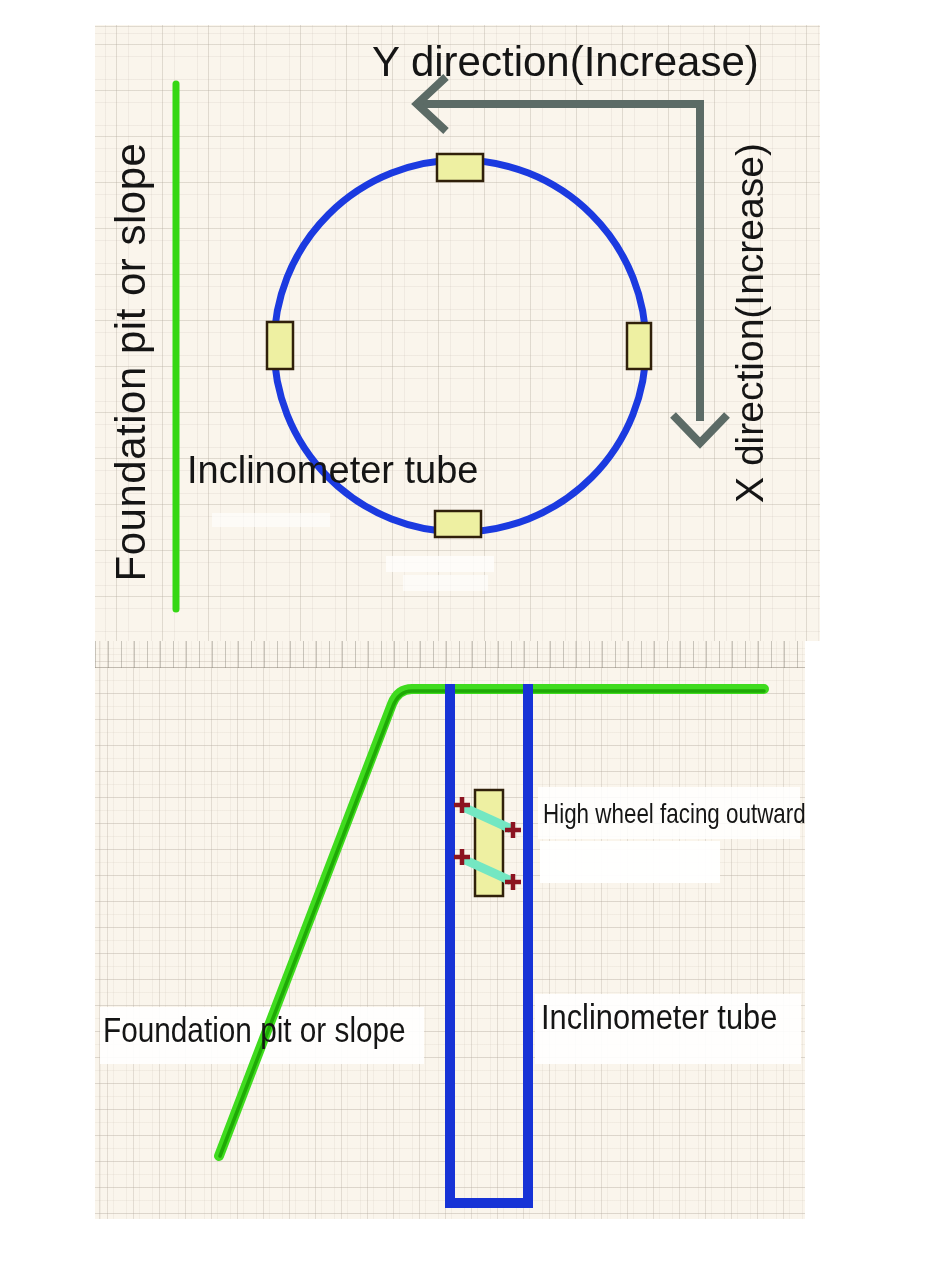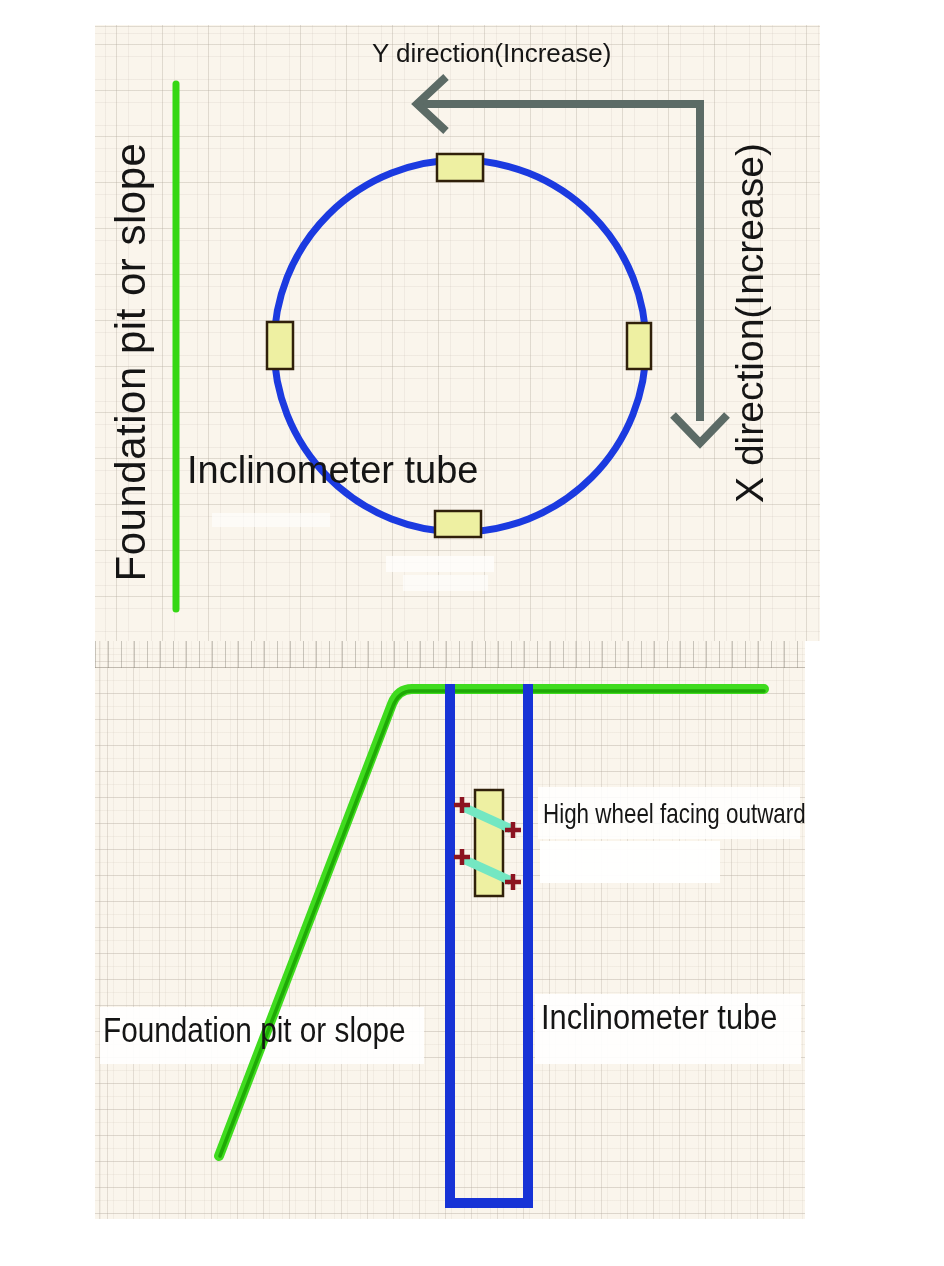--- a/index.html
+++ b/index.html
@@ -30,21 +30,21 @@
   .tickband{
     position:absolute;left:95px;top:641px;width:710px;height:26px;
     background-image:repeating-linear-gradient(to right, rgba(140,134,124,.45) 0 1px, transparent 1px 13px);
     border-bottom:1px solid rgba(140,134,124,.35);
   }
   svg.overlay{position:absolute;left:0;top:0;width:944px;height:1266px;}
   
   .lbl{position:absolute;white-space:nowrap;line-height:1.05;}
   .lbl.rot{transform:translate(-50%,-50%) rotate(-90deg);}
   .lbl.foundation-top{left:131px;top:362px;font-size:42px;letter-spacing:.5px;}
-  .lbl.y-dir{left:372px;top:40px;font-size:26px;}
+  .lbl.y-dir{left:372px;top:40px;font-size:42px;}
   .lbl.x-dir{left:750px;top:323px;font-size:39px;}
   .lbl.tube-top{left:187px;top:451px;font-size:38px;}
   .lbl.narrow{transform-origin:left top;}
   .lbl.wheel-note{left:543px;top:799px;font-size:28px;transform:scaleX(.8);}
   .lbl.foundation-bottom{left:103px;top:1012px;font-size:35px;transform:scaleX(.85);}
   .lbl.tube-bottom{left:541px;top:999px;font-size:35px;transform:scaleX(.88);}
 </style>
 </head>
 <body>
 

